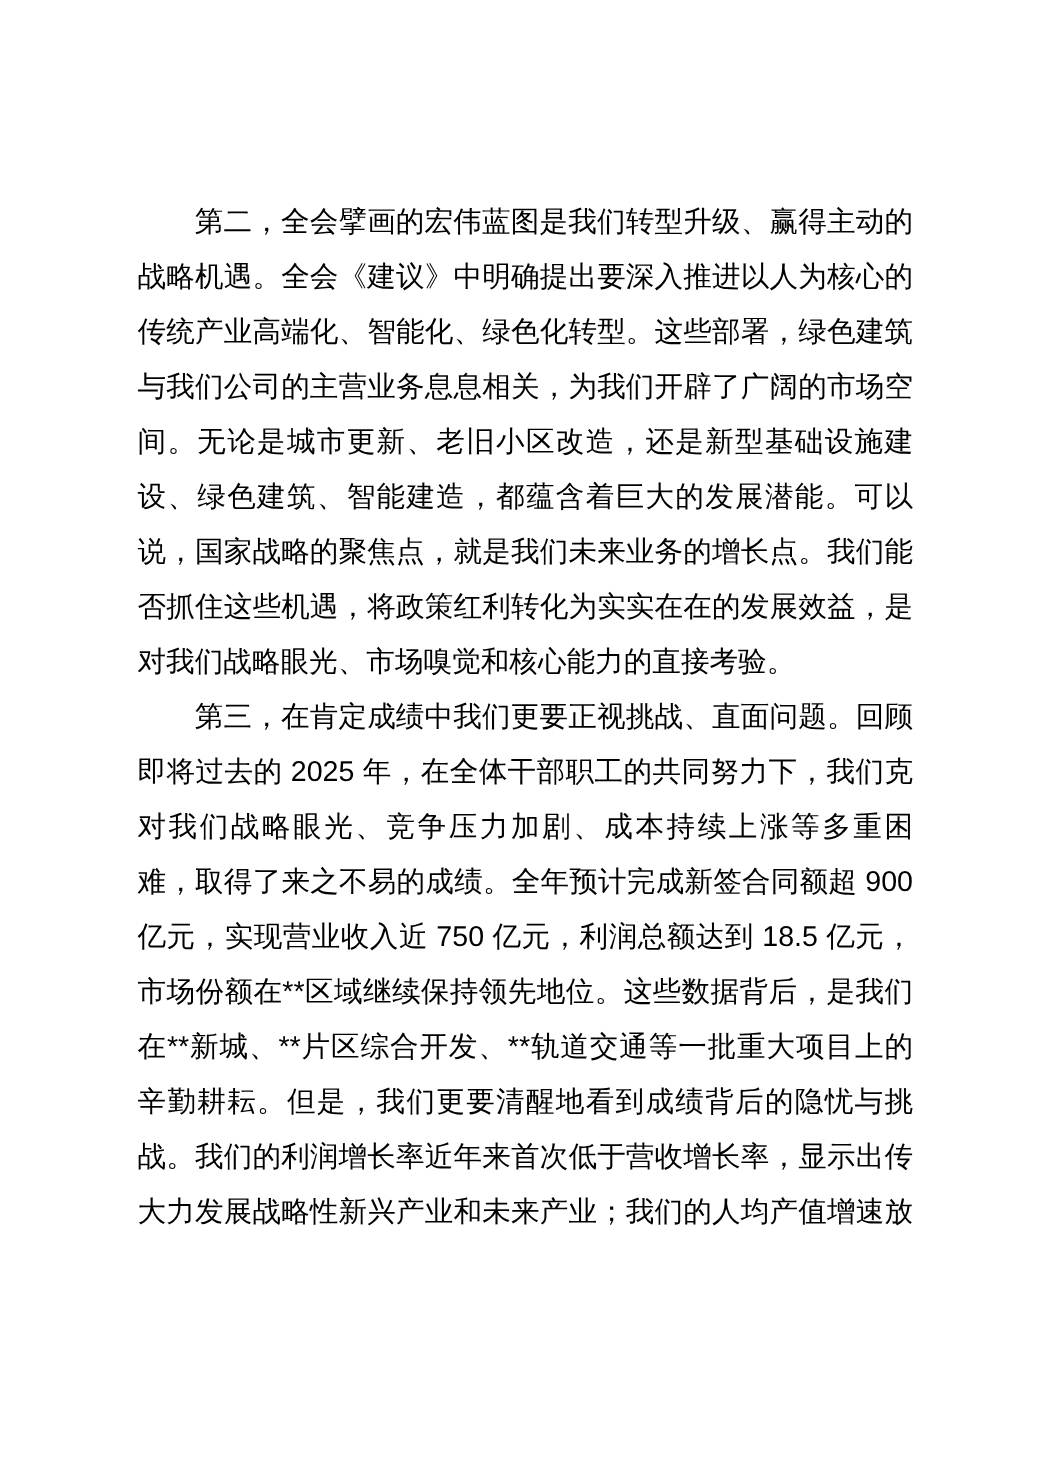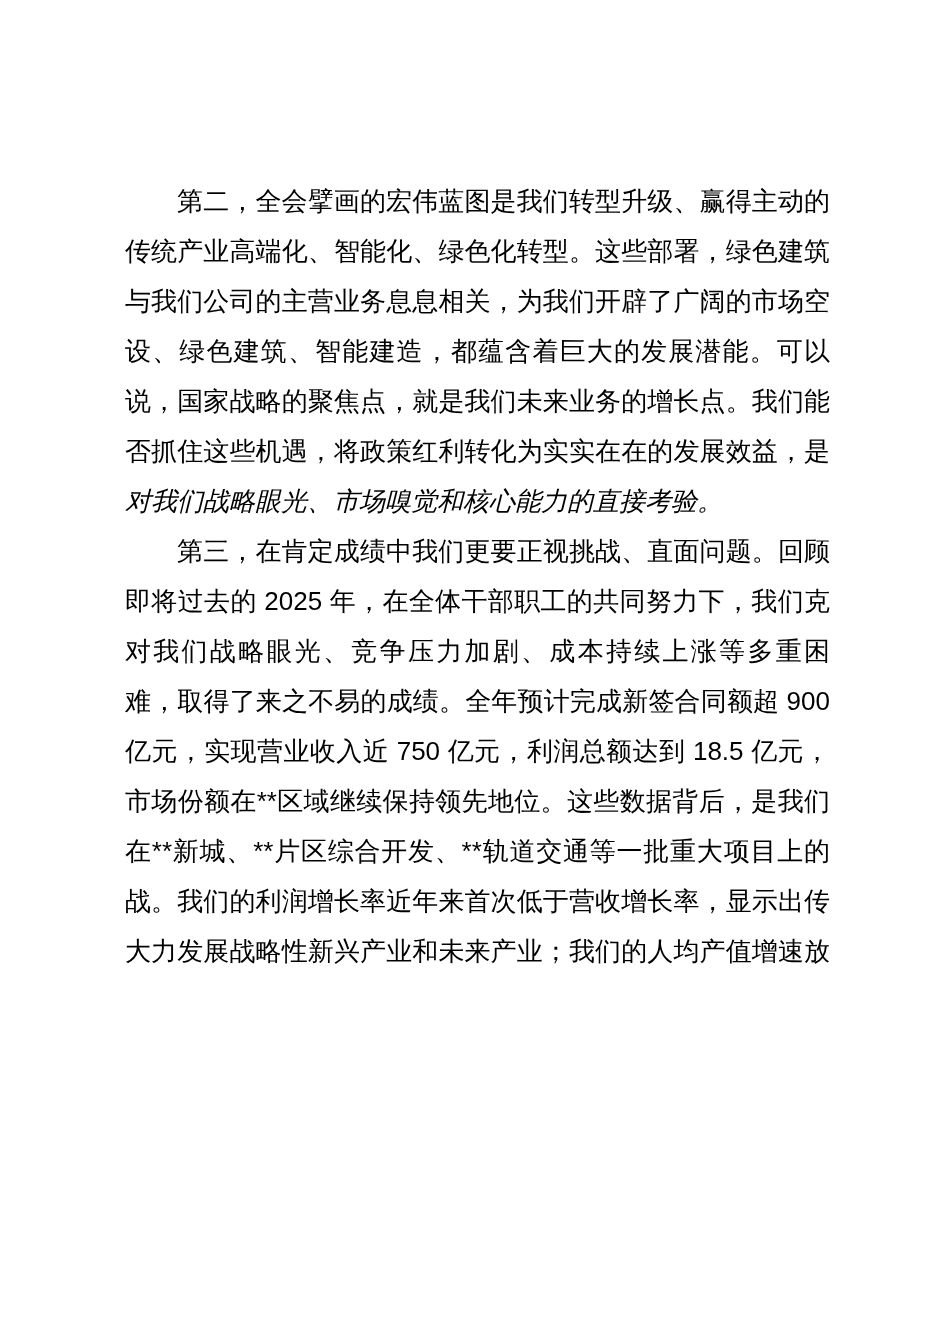--- a/index.html
+++ b/index.html
@@ -32,40 +32,42 @@
     height: 50px;
     overflow: hidden;
     white-space: nowrap;
   }
   .line.indent {
     text-indent: 2em;
   }
   .line.para-end {
     text-align: left;
     text-align-last: left;
-    font-style: italic;
   }
 </style>
 </head>
 <body>
 
 <div class="page">
   <div class="text-block">
 
     <div class="line indent">第二，全会擘画的宏伟蓝图是我们转型升级、赢得主动的</div>
+    <div class="line">战略机遇。全会《建议》中明确提出要深入推进以人为核心的</div>
     <div class="line">传统产业高端化、智能化、绿色化转型。这些部署，绿色建筑</div>
     <div class="line">与我们公司的主营业务息息相关，为我们开辟了广阔的市场空</div>
+    <div class="line">间。无论是城市更新、老旧小区改造，还是新型基础设施建</div>
     <div class="line">设、绿色建筑、智能建造，都蕴含着巨大的发展潜能。可以</div>
     <div class="line">说，国家战略的聚焦点，就是我们未来业务的增长点。我们能</div>
     <div class="line">否抓住这些机遇，将政策红利转化为实实在在的发展效益，是</div>
     <div class="line para-end">对我们战略眼光、市场嗅觉和核心能力的直接考验。</div>
 
     <div class="line indent">第三，在肯定成绩中我们更要正视挑战、直面问题。回顾</div>
     <div class="line">即将过去的 2025 年，在全体干部职工的共同努力下，我们克</div>
     <div class="line">对我们战略眼光、竞争压力加剧、成本持续上涨等多重困</div>
     <div class="line">难，取得了来之不易的成绩。全年预计完成新签合同额超 900</div>
     <div class="line">亿元，实现营业收入近 750 亿元，利润总额达到 18.5 亿元，</div>
     <div class="line">市场份额在**区域继续保持领先地位。这些数据背后，是我们</div>
     <div class="line">在**新城、**片区综合开发、**轨道交通等一批重大项目上的</div>
+    <div class="line">辛勤耕耘。但是，我们更要清醒地看到成绩背后的隐忧与挑</div>
     <div class="line">战。我们的利润增长率近年来首次低于营收增长率，显示出传</div>
     <div class="line">大力发展战略性新兴产业和未来产业；我们的人均产值增速放</div>
   </div>
 </div>
 
 </body></html>

